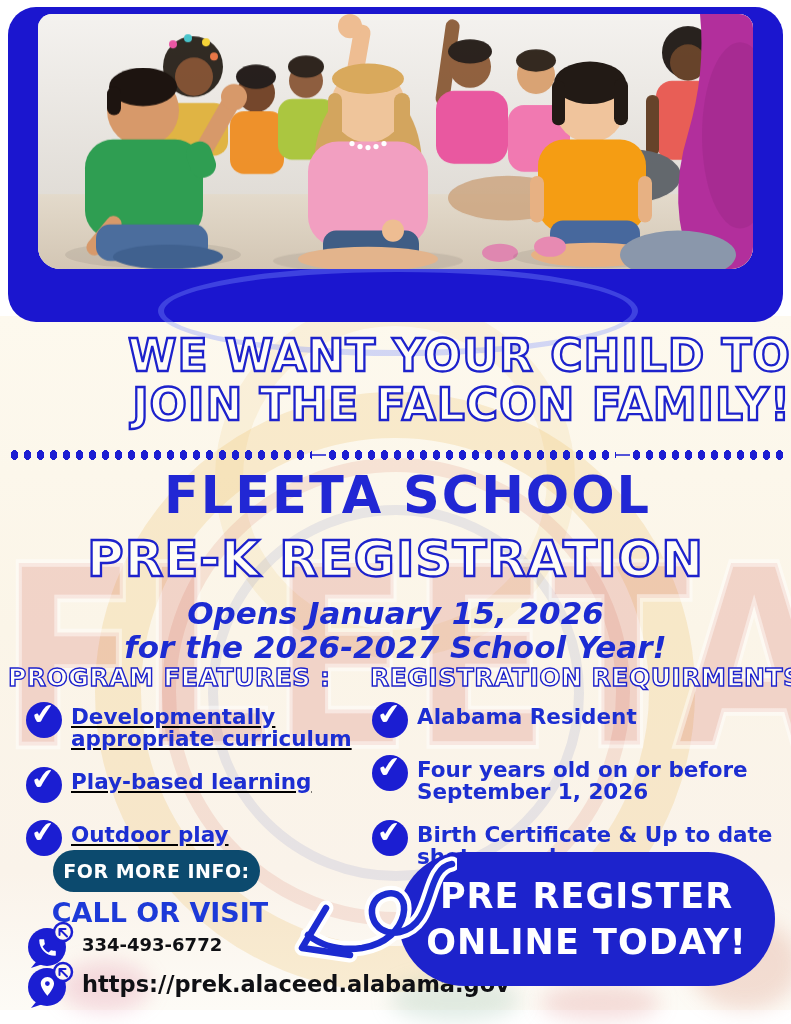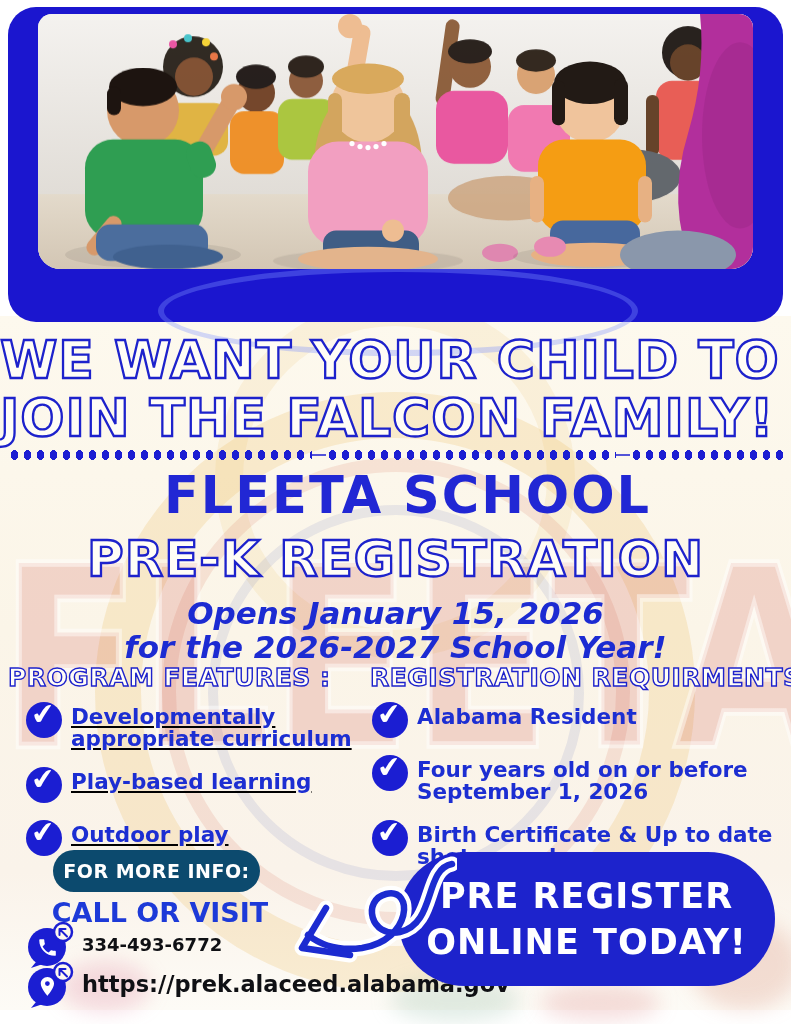--- a/index.html
+++ b/index.html
@@ -46,22 +46,22 @@
     position:absolute; left:30px; top:7px; right:30px; bottom:53px;
     border-radius:14px 14px 22px 22px; overflow:hidden; background:#e8e5e1;
   }
   .photo svg { display:block; width:100%; height:100%; }
 
   
   .outlined {
     color:#fffdf6; -webkit-text-stroke:2.3px #1d22cc; font-weight:800;
   }
   .headline {
-    position:absolute; left:0; right:9px; top:331px; text-align:left;
-    font-size:52px; line-height:1.12; letter-spacing:1px;
+    position:absolute; left:0; right:0; top:331px; text-align:right;
+    font-size:44px; line-height:1.12; letter-spacing:1px;
   }
   .dots {
     position:absolute; left:8px; right:8px; top:449px; height:12px;
     display:flex; align-items:center;
   }
   .dots .seg {
     height:12px;
     background-image:radial-gradient(4px 5.2px at 6.5px 6px, #1c1ed2 97%, transparent);
     background-size:13px 12px; background-repeat:repeat-x;
   }

